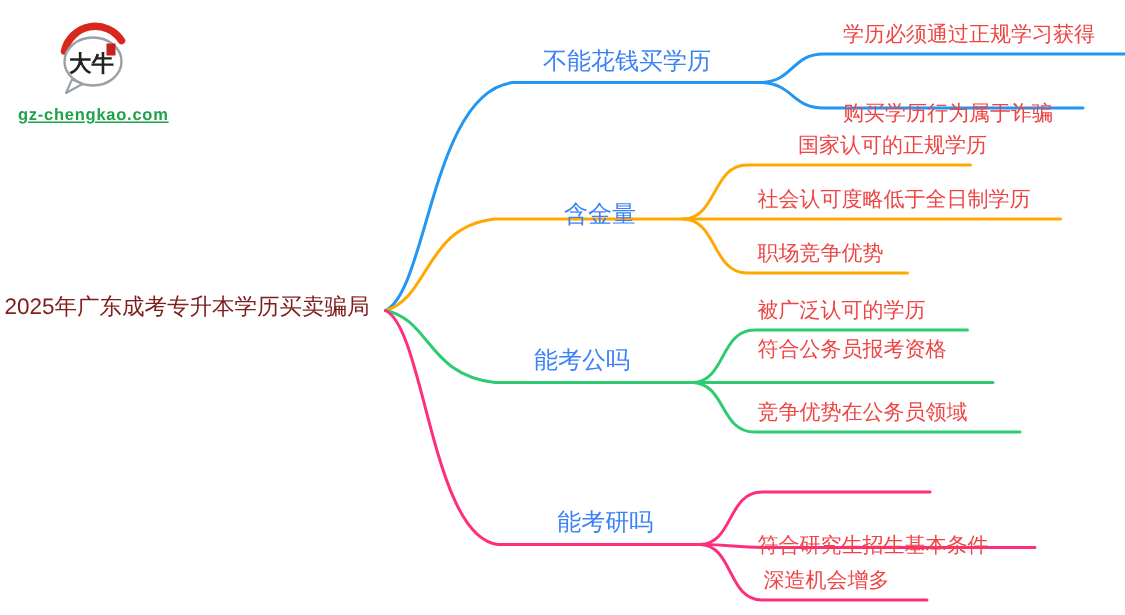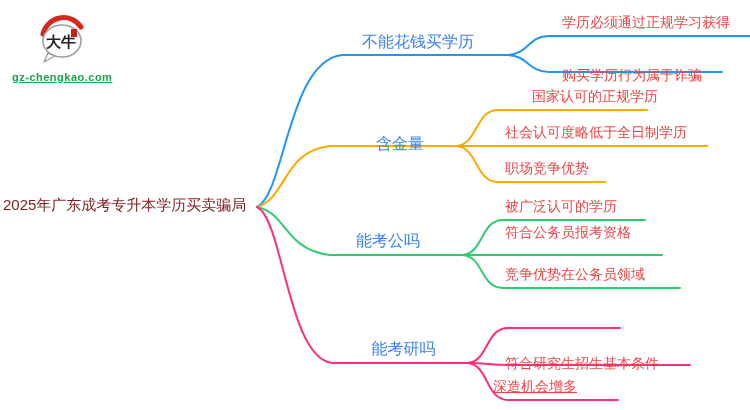--- a/index.html
+++ b/index.html
@@ -84,15 +84,15 @@
 
   <div class="label leaf-label" style="left:532px;top:88px;">国家认可的正规学历</div>
   <div class="label leaf-label" style="left:505px;top:124px;">社会认可度略低于全日制学历</div>
   <div class="label leaf-label" style="left:505px;top:198px;">被广泛认可的学历</div>
 
   <div class="label leaf-label" style="left:505px;top:160px;">职场竞争优势</div>
   <div class="label leaf-label" style="left:505px;top:224px;">符合公务员报考资格</div>
   <div class="label leaf-label" style="left:505px;top:266px;">竞争优势在公务员领域</div>
 
   <div class="label leaf-label" style="left:505px;top:343px;margin-top:12px;">符合研究生招生基本条件</div>
-  <div class="label leaf-label" style="left:493px;top:378px;text-decoration:underline;">深造机会增多</div>
+  <div class="label leaf-label" style="left:509px;top:378px;">深造机会增多</div>
 
 </div>
 
 </body></html>

